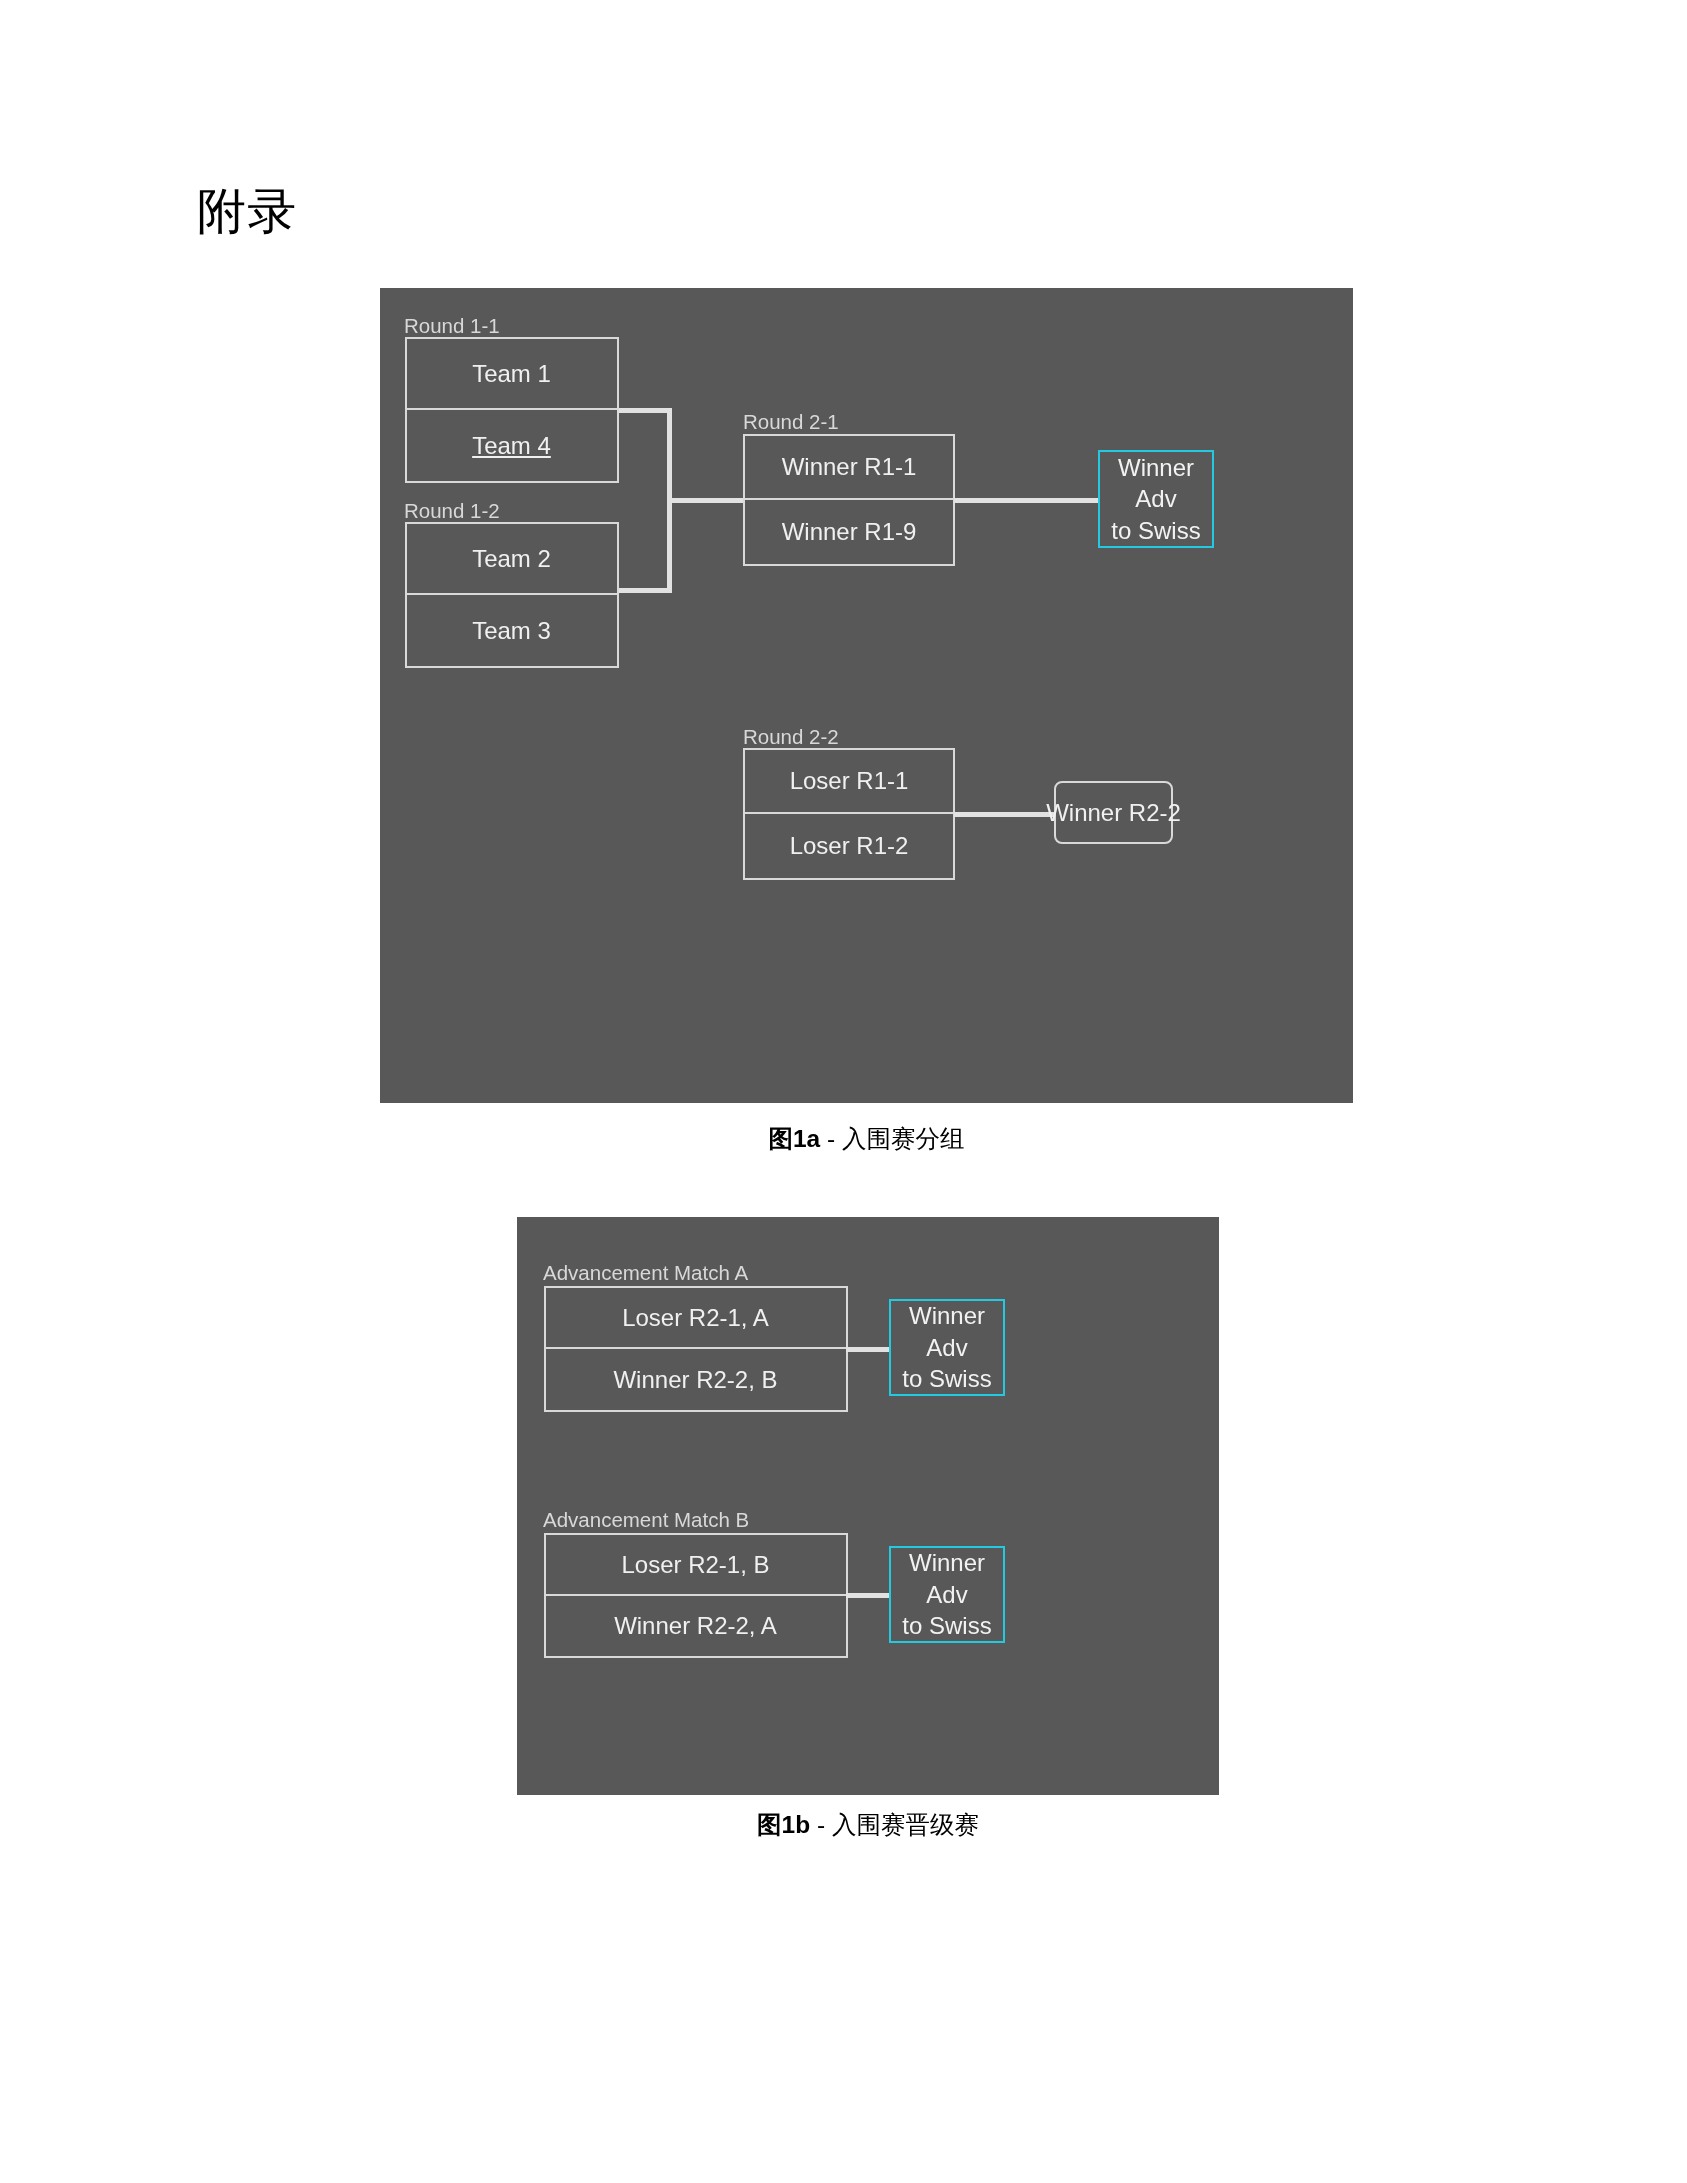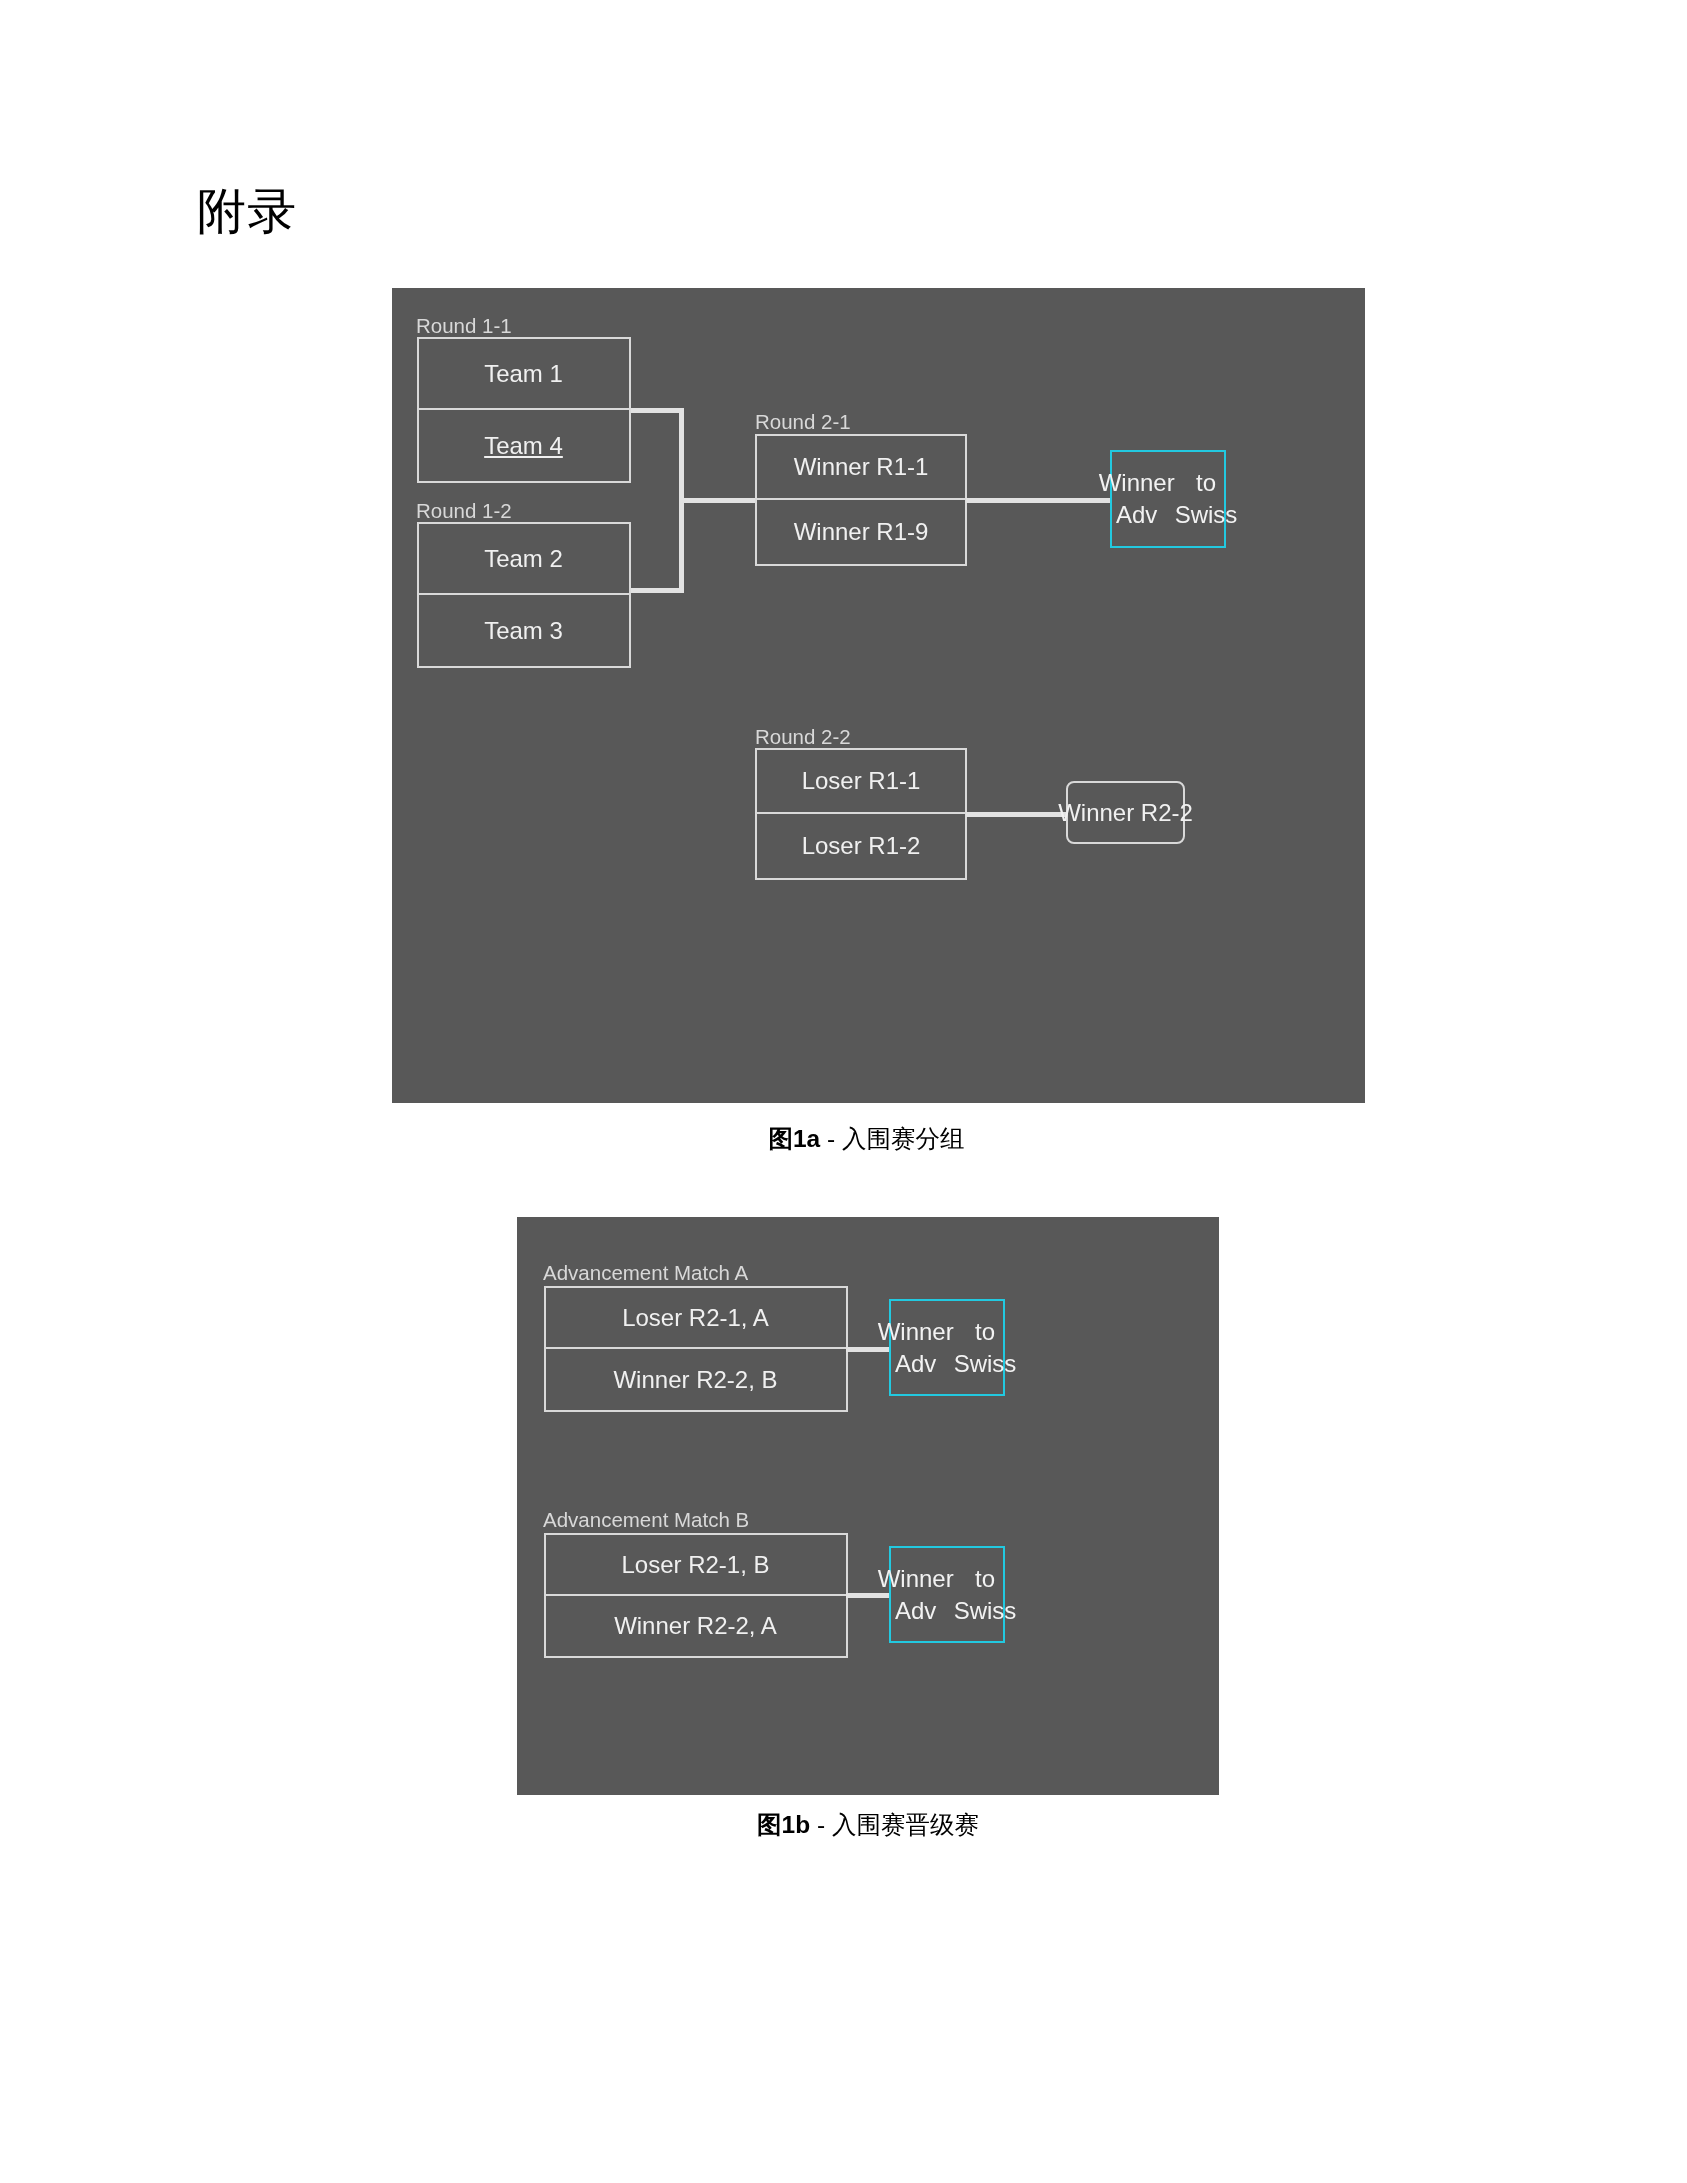--- a/index.html
+++ b/index.html
@@ -73,21 +73,21 @@
   .slot.top    { border-bottom-width: 2px; }
   .slot.bottom { border-top-width: 0; }
 
   .adv-box {
     position: absolute;
     box-sizing: border-box;
     border: 2.6px solid #22c9e0;
     color: #f2f2f2;
     font-size: 24px;
     display: flex;
-    flex-direction: row;
+    flex-direction: column;
     align-items: center;
     justify-content: center;
     line-height: 1.32;
     text-align: center;
     background: transparent;
   }
 
   .plain-box {
     position: absolute;
     box-sizing: border-box;
@@ -107,21 +107,21 @@
     background: #e2e2e2;
   }
   .conn-h { height: 4.6px; }
   .conn-v { width: 4.6px; }
 </style>
 </head>
 <body>
 
 <div class="page-title">附录</div>
 
-<div class="figure" style="left:392px; top:288px; width:973px; height:815px;">
+<div class="figure" style="left:380px; top:288px; width:973px; height:815px;">
 
   <div class="panel" style="width:973px; height:815px;"></div>
 
   <div class="round-label" style="left:24px; top:28px;">Round 1-1</div>
   <div class="slot top" style="left:24.5px; top:49px; width:214px; height:73px;">Team 1</div>
   <div class="slot bottom" style="left:24.5px; top:122px; width:214px; height:73px;text-decoration:underline;">Team 4</div>
 
   <div class="round-label" style="left:24px; top:213px;">Round 1-2</div>
   <div class="slot top" style="left:24.5px; top:234px; width:214px; height:73px;">Team 2</div>
   <div class="slot bottom" style="left:24.5px; top:307px; width:214px; height:73px;">Team 3</div>

